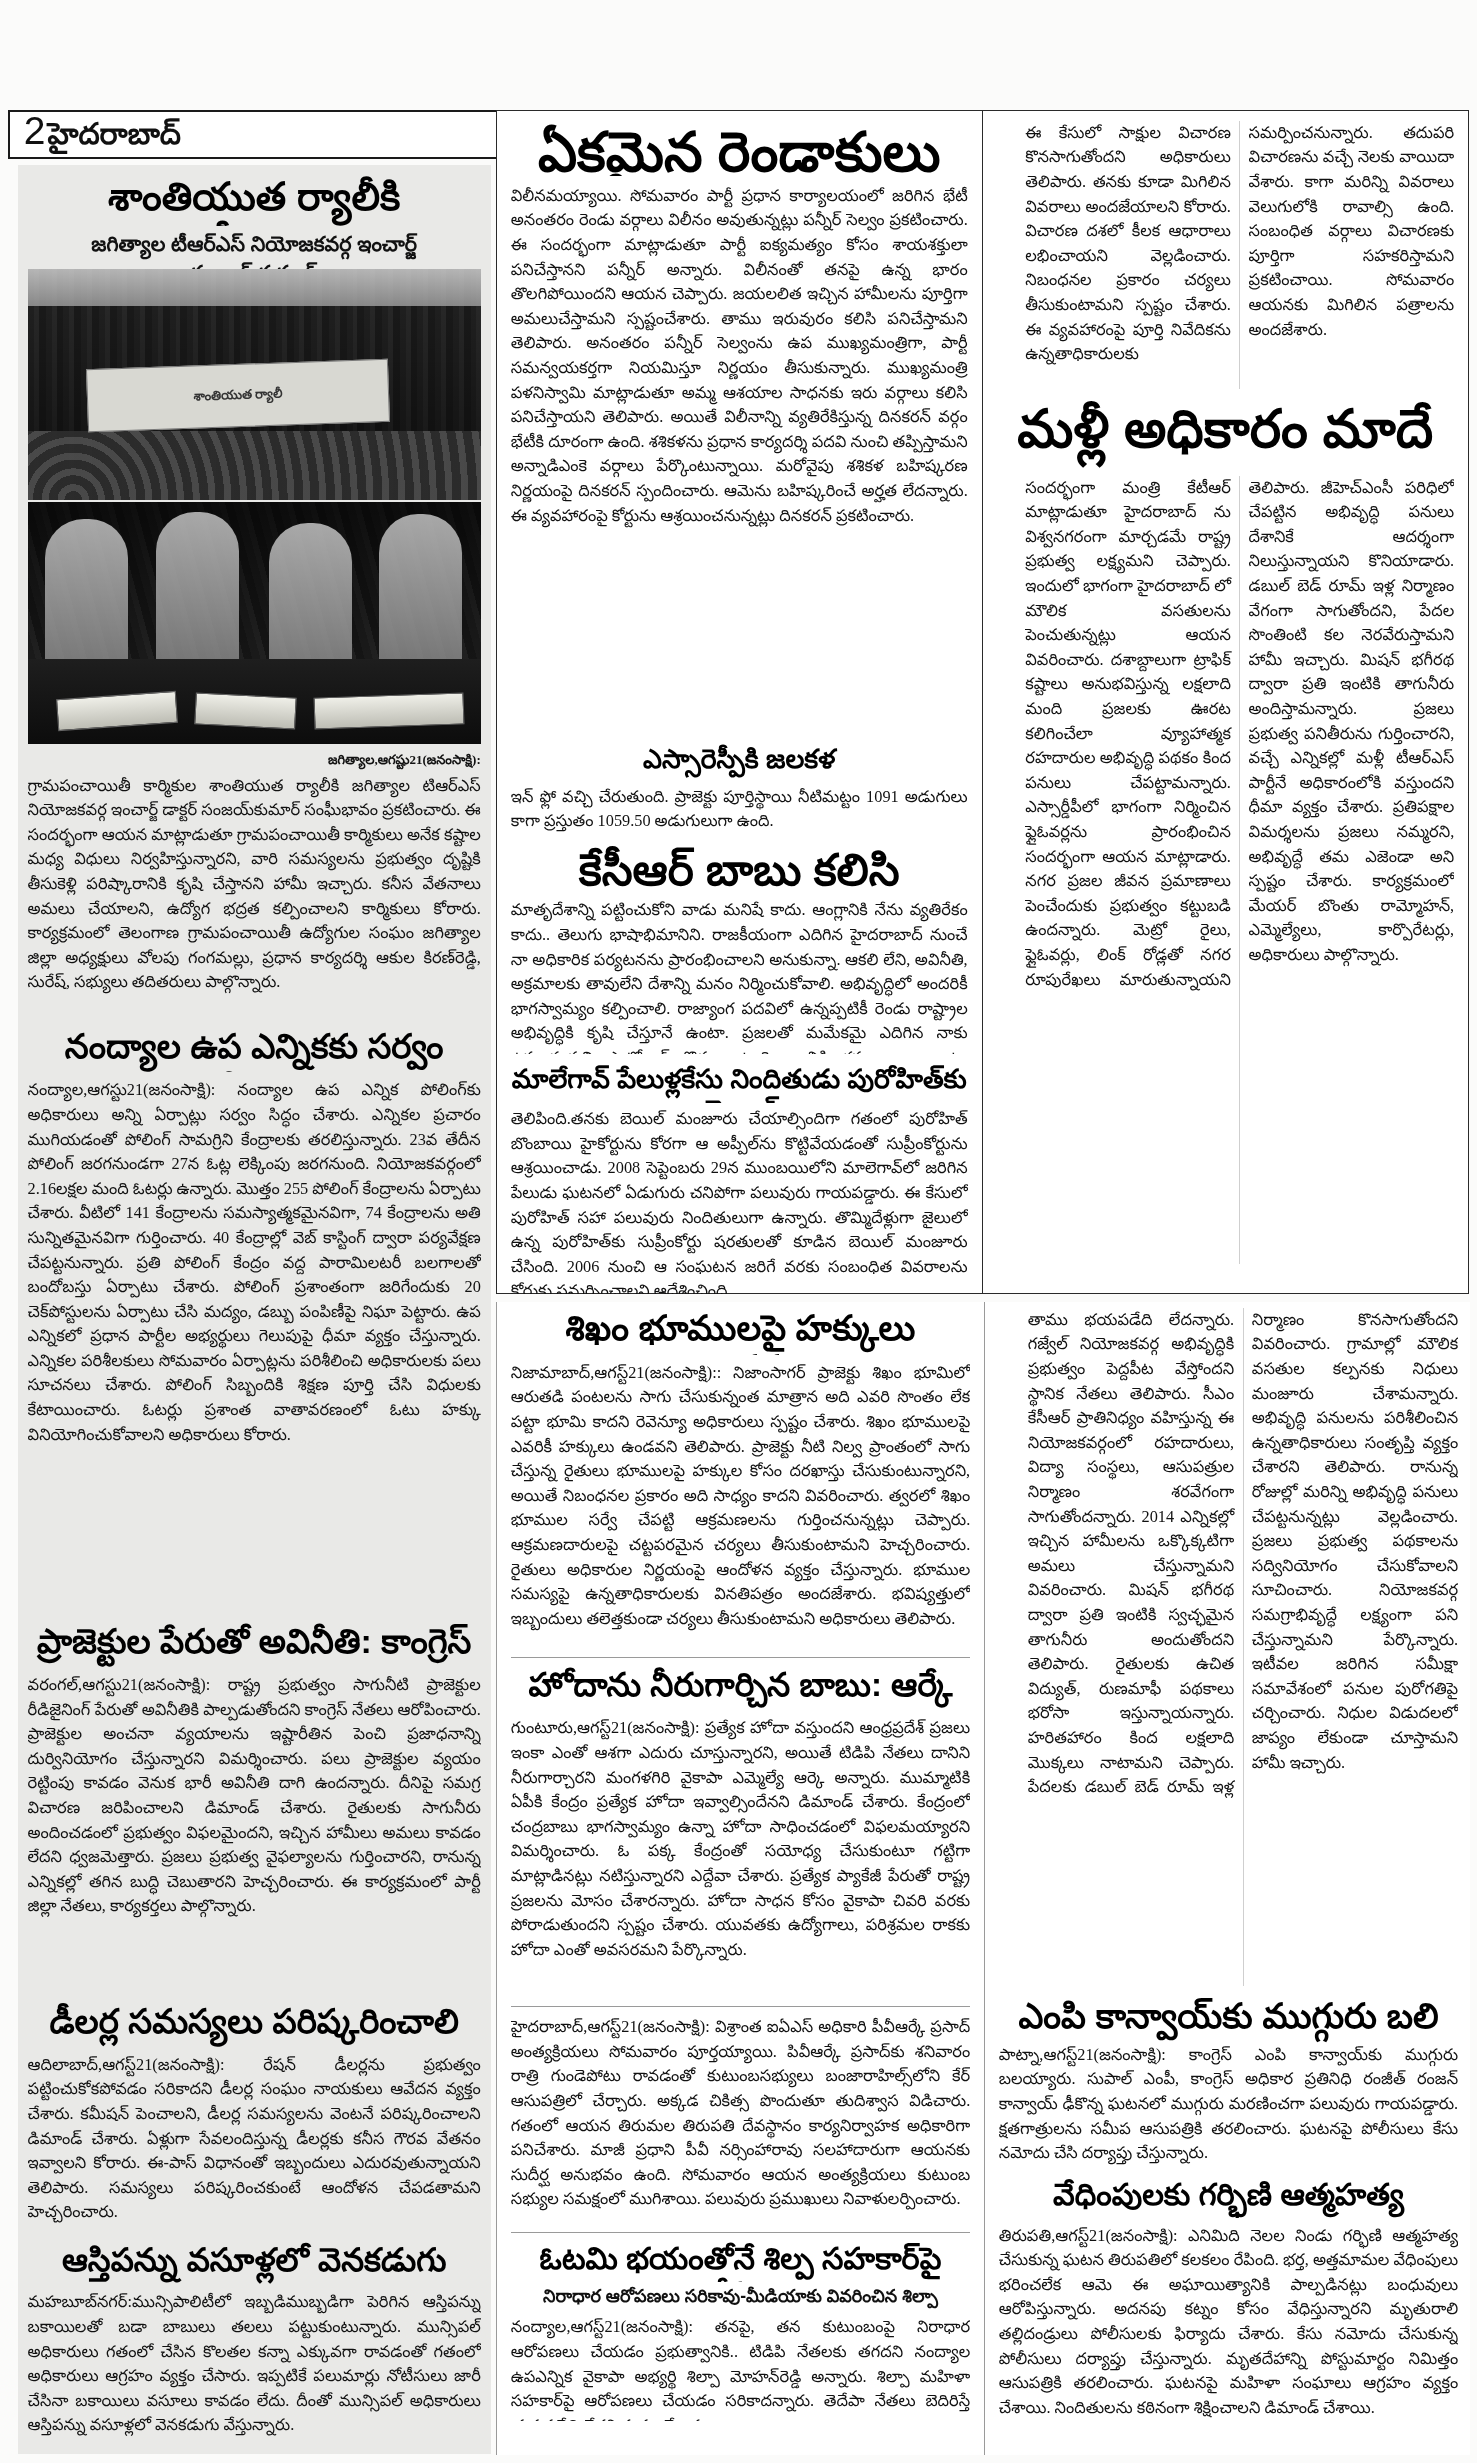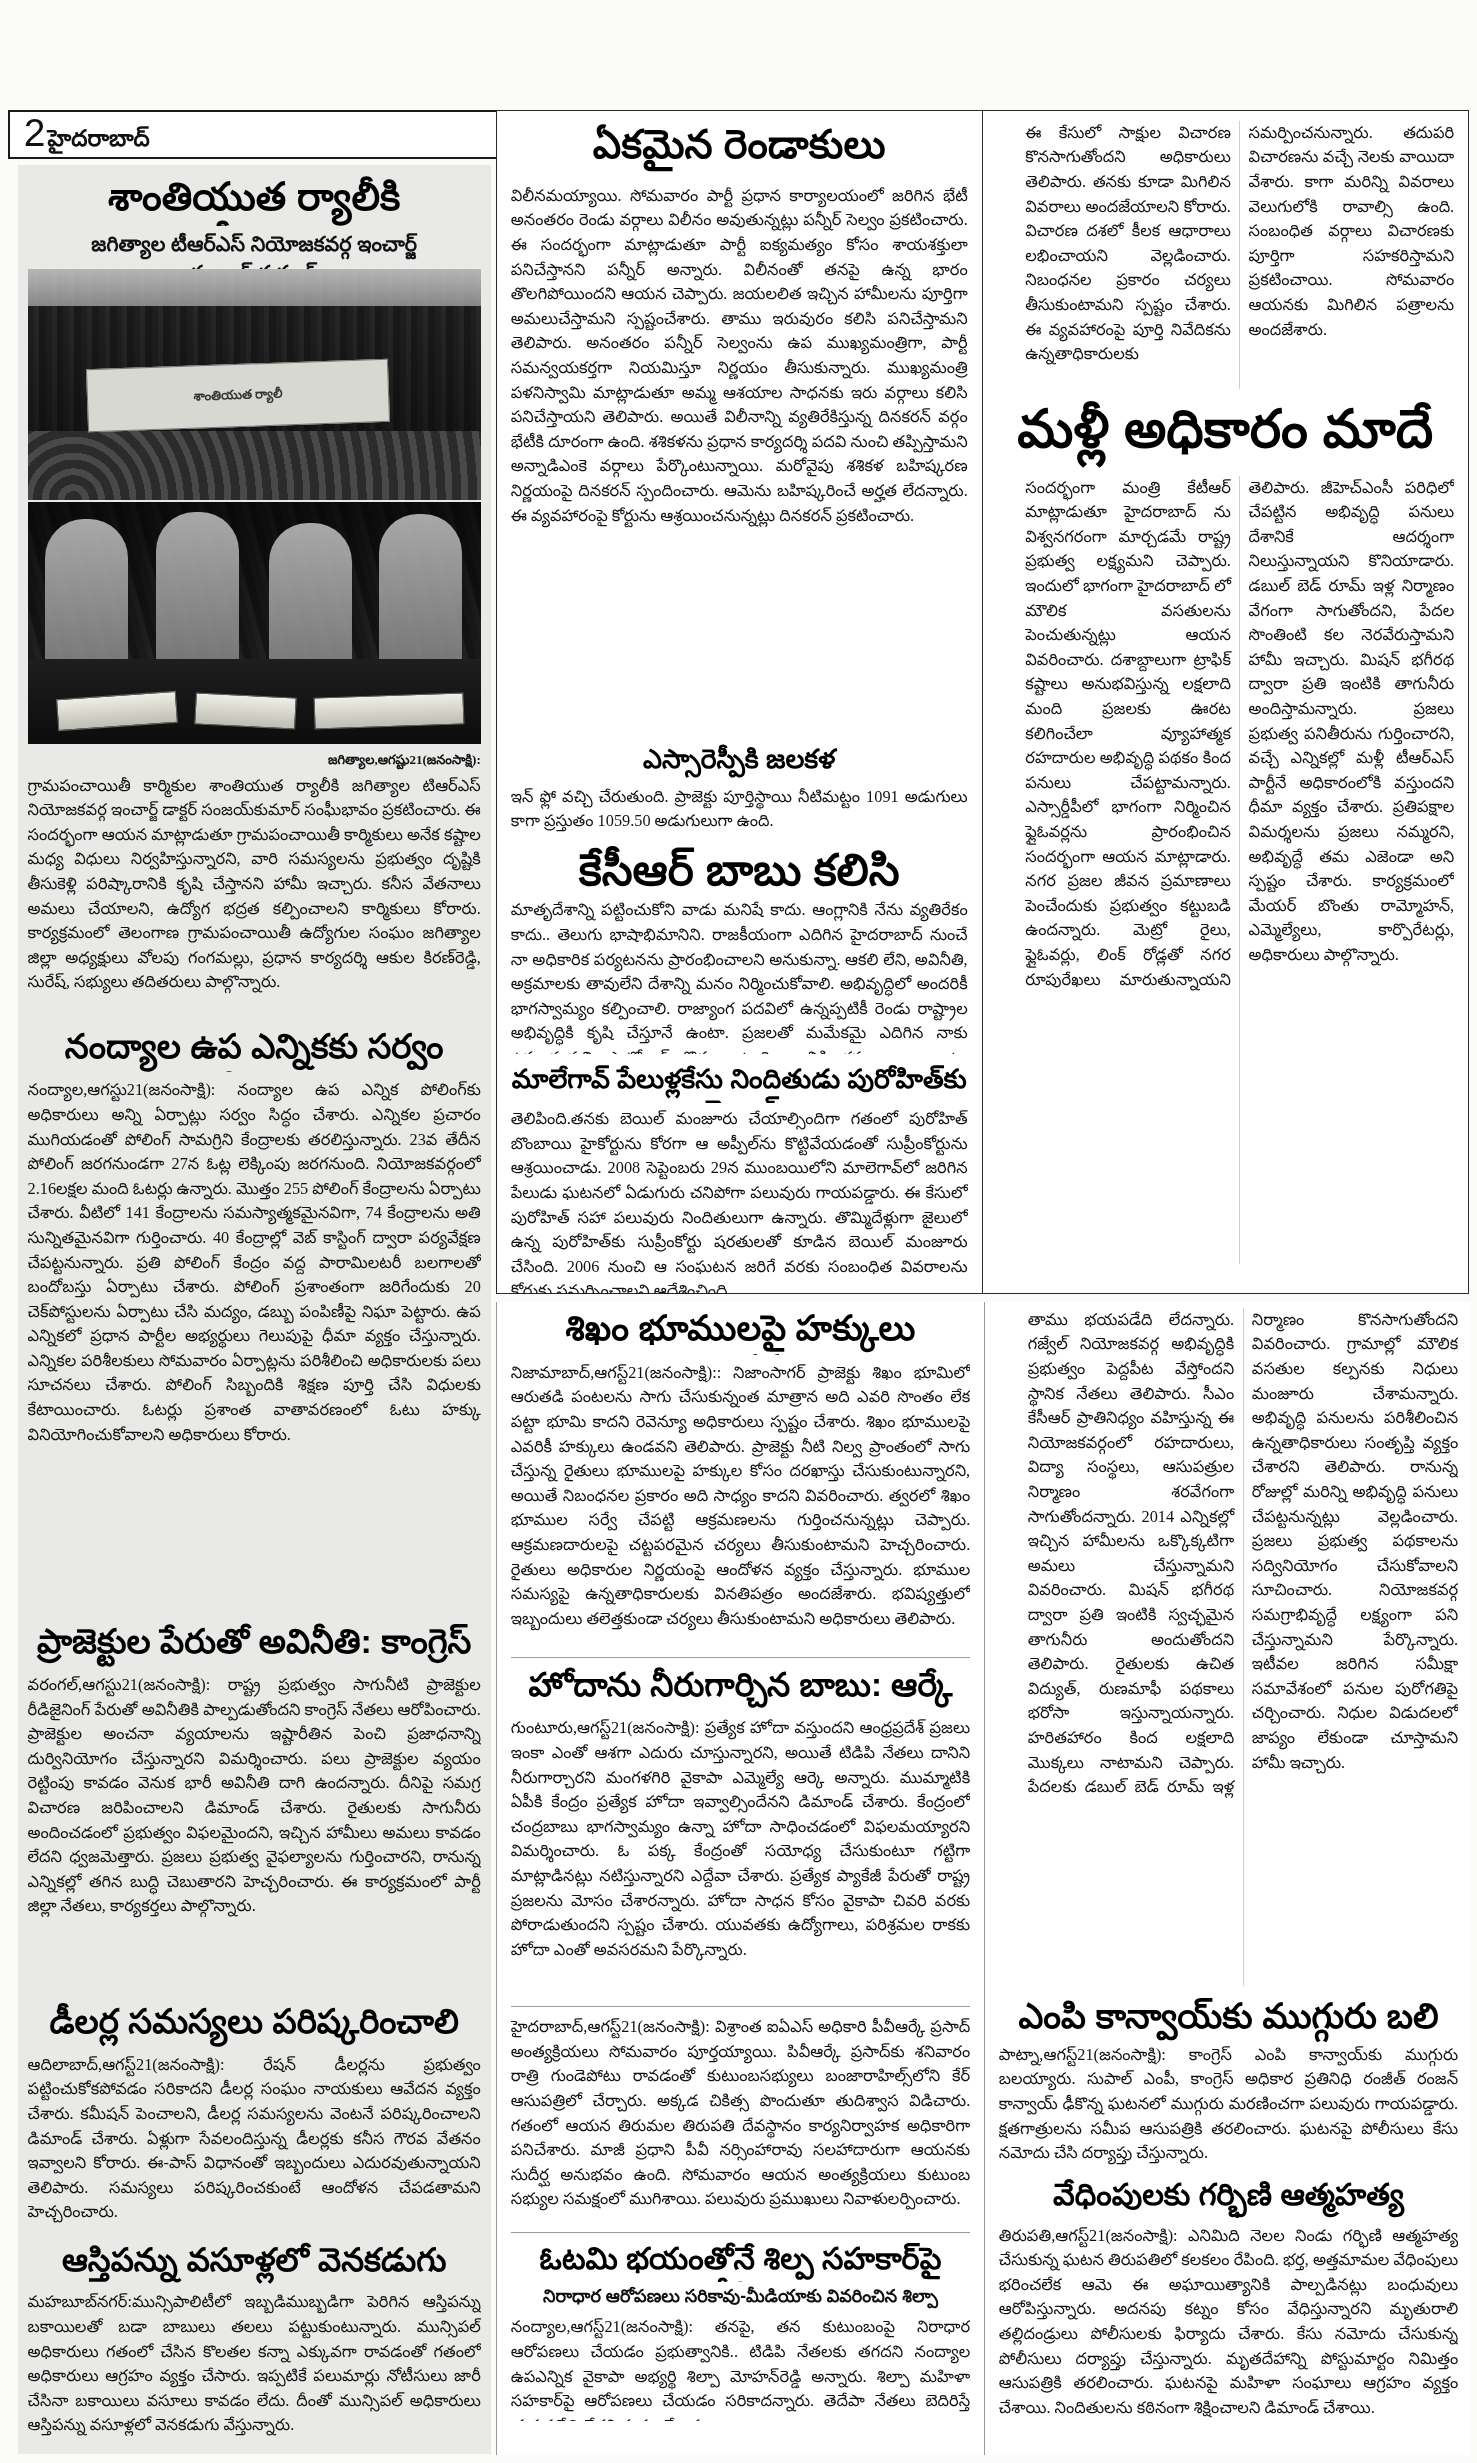--- a/index.html
+++ b/index.html
@@ -3,21 +3,21 @@
 <meta charset="utf-8">
 <style>
   html,body{margin:0;padding:0;background:#888;}
   .sheet{position:relative;width:1478px;height:2464px;background:#fbfbfa;margin:0 auto;overflow:hidden;
          font-family:"Liberation Serif",serif;color:#111;}
   
   .mast{position:absolute;left:7.9px;top:110px;width:1460px;height:49px;border:2px solid #1a1a1a;
         background:#fff;display:flex;align-items:center;justify-content:space-between;box-sizing:border-box;padding:0 13.8px;}
   .mast-left{display:flex;align-items:baseline;gap:2px;}
   .pageno{font-family:"Liberation Sans",sans-serif;font-size:39px;font-weight:300;line-height:39px;}
-  .edition{font-family:"Liberation Sans",sans-serif;font-size:23px;font-weight:bold;}
+  .edition{font-family:"Liberation Sans",sans-serif;font-size:30px;font-weight:bold;}
   .mast-center{display:flex;align-items:center;gap:7.9px;}
   .logo-ico{width:23.6px;height:29.6px;background:linear-gradient(135deg,#222 30%,#777 60%,#333 100%);
             clip-path:polygon(50% 0,100% 35%,80% 100%,20% 100%,0 35%);}
   .mast-title{font-family:"Liberation Sans",sans-serif;font-size:27.6px;font-weight:bold;letter-spacing:1px;
               text-shadow:1px 1px 0 #999;}
   .mast-date{font-family:"Liberation Sans",sans-serif;font-size:22.7px;font-weight:bold;}
   
   .hl{font-family:"Liberation Sans",sans-serif;font-weight:bold;text-align:center;line-height:1.15;
       color:#000;overflow:hidden;}
   .sub{font-family:"Liberation Sans",sans-serif;font-weight:bold;text-align:center;overflow:hidden;}
@@ -107,21 +107,21 @@
     <div class="hl" style="font-size:34px;height:45px;margin-top:11.8px;">డీలర్ల సమస్యలు పరిష్కరించాలి</div>
     <div class="bt" style="height:177px;margin-top:5.9px;">ఆదిలాబాద్,ఆగస్ట్21(జనంసాక్షి): రేషన్ డీలర్లను ప్రభుత్వం పట్టించుకోకపోవడం సరికాదని డీలర్ల సంఘం నాయకులు ఆవేదన వ్యక్తం చేశారు. కమీషన్ పెంచాలని, డీలర్ల సమస్యలను వెంటనే పరిష్కరించాలని డిమాండ్ చేశారు. ఏళ్లుగా సేవలందిస్తున్న డీలర్లకు కనీస గౌరవ వేతనం ఇవ్వాలని కోరారు. ఈ-పాస్ విధానంతో ఇబ్బందులు ఎదురవుతున్నాయని తెలిపారు. సమస్యలు పరిష్కరించకుంటే ఆందోళన చేపడతామని హెచ్చరించారు.</div>
 
     <div class="hl" style="font-size:32.5px;height:43px;margin-top:11.8px;">ఆస్తిపన్ను వసూళ్లలో వెనకడుగు</div>
     <div class="bt" style="height:167px;margin-top:5.9px;">మహబూబ్‌నగర్:మున్సిపాలిటీలో ఇబ్బడిముబ్బడిగా పెరిగిన ఆస్తిపన్ను బకాయిలతో బడా బాబులు తలలు పట్టుకుంటున్నారు. మున్సిపల్ అధికారులు గతంలో చేసిన కొలతల కన్నా ఎక్కువగా రావడంతో గతంలో అధికారులు ఆగ్రహం వ్యక్తం చేసారు. ఇప్పటికే పలుమార్లు నోటీసులు జారీ చేసినా బకాయిలు వసూలు కావడం లేదు. దీంతో మున్సిపల్ అధికారులు ఆస్తిపన్ను వసూళ్లలో వెనకడుగు వేస్తున్నారు.</div>
   </div>
 
   <div class="boxTop">
 
     <div class="mtCol">
-      <div class="hl" style="font-size:40px;height:55px;">ఏకమైన రెండాకులు</div>
+      <div class="hl" style="font-size:55px;height:55px;">ఏకమైన రెండాకులు</div>
       <div class="bt" style="height:552px;margin-top:7.9px;">విలీనమయ్యాయి. సోమవారం పార్టీ ప్రధాన కార్యాలయంలో జరిగిన భేటీ అనంతరం రెండు వర్గాలు విలీనం అవుతున్నట్లు పన్నీర్ సెల్వం ప్రకటించారు. ఈ సందర్భంగా మాట్లాడుతూ పార్టీ ఐక్యమత్యం కోసం శాయశక్తులా పనిచేస్తానని పన్నీర్ అన్నారు. విలీనంతో తనపై ఉన్న భారం తొలగిపోయిందని ఆయన చెప్పారు. జయలలిత ఇచ్చిన హామీలను పూర్తిగా అమలుచేస్తామని స్పష్టంచేశారు. తాము ఇరువురం కలిసి పనిచేస్తామని తెలిపారు. అనంతరం పన్నీర్ సెల్వంను ఉప ముఖ్యమంత్రిగా, పార్టీ సమన్వయకర్తగా నియమిస్తూ నిర్ణయం తీసుకున్నారు. ముఖ్యమంత్రి పళనిస్వామి మాట్లాడుతూ అమ్మ ఆశయాల సాధనకు ఇరు వర్గాలు కలిసి పనిచేస్తాయని తెలిపారు. అయితే విలీనాన్ని వ్యతిరేకిస్తున్న దినకరన్ వర్గం భేటీకి దూరంగా ఉంది. శశికళను ప్రధాన కార్యదర్శి పదవి నుంచి తప్పిస్తామని అన్నాడిఎంకె వర్గాలు పేర్కొంటున్నాయి. మరోవైపు శశికళ బహిష్కరణ నిర్ణయంపై దినకరన్ స్పందించారు. ఆమెను బహిష్కరించే అర్హత లేదన్నారు. ఈ వ్యవహారంపై కోర్టును ఆశ్రయించనున్నట్లు దినకరన్ ప్రకటించారు.</div>
 
       <div class="hl" style="font-size:26.6px;height:37px;margin-top:7.9px;">ఎస్సారెస్పీకి జలకళ</div>
       <div class="bt" style="height:53px;margin-top:3.9px;">ఇన్ ఫ్లో వచ్చి చేరుతుంది. ప్రాజెక్టు పూర్తిస్థాయి నీటిమట్టం 1091 అడుగులు కాగా ప్రస్తుతం 1059.50 అడుగులుగా ఉంది.</div>
 
       <div class="hl" style="font-size:44px;height:47px;margin-top:7.9px;">కేసీఆర్ బాబు కలిసి పనిచేయాలి</div>
       <div class="bt" style="height:156px;margin-top:5.9px;">మాతృదేశాన్ని పట్టించుకోని వాడు మనిషే కాదు. ఆంగ్లానికి నేను వ్యతిరేకం కాదు.. తెలుగు భాషాభిమానిని. రాజకీయంగా ఎదిగిన హైదరాబాద్ నుంచే నా అధికారిక పర్యటనను ప్రారంభించాలని అనుకున్నా. ఆకలి లేని, అవినీతి, అక్రమాలకు తావులేని దేశాన్ని మనం నిర్మించుకోవాలి. అభివృద్ధిలో అందరికీ భాగస్వామ్యం కల్పించాలి. రాజ్యాంగ పదవిలో ఉన్నప్పటికీ రెండు రాష్ట్రాల అభివృద్ధికి కృషి చేస్తూనే ఉంటా. ప్రజలతో మమేకమై ఎదిగిన నాకు ఉపరాష్ట్రపతి ప్రొటోకాల్ కొత్తగా ఉంది. దానికి క్రమంగా అలవాటు పడుతున్నా అని వెంకయ్యనాయుడు పేర్కొన్నారు.</div>
 
       <div class="hl" style="font-size:26.6px;height:39px;margin-top:9.9px;">మాలేగావ్ పేలుళ్లకేసు నిందితుడు పురోహిత్‌కు బెయిల్</div>
       <div class="bt" style="height:187px;margin-top:3.9px;">తెలిపింది.తనకు బెయిల్ మంజూరు చేయాల్సిందిగా గతంలో పురోహిత్ బొంబాయి హైకోర్టును కోరగా ఆ అప్పీల్‌ను కొట్టివేయడంతో సుప్రీంకోర్టును ఆశ్రయించాడు. 2008 సెప్టెంబరు 29న ముంబయిలోని మాలెగావ్‌లో జరిగిన పేలుడు ఘటనలో ఏడుగురు చనిపోగా పలువురు గాయపడ్డారు. ఈ కేసులో పురోహిత్ సహా పలువురు నిందితులుగా ఉన్నారు. తొమ్మిదేళ్లుగా జైలులో ఉన్న పురోహిత్‌కు సుప్రీంకోర్టు షరతులతో కూడిన బెయిల్ మంజూరు చేసింది. 2006 నుంచి ఆ సంఘటన జరిగే వరకు సంబంధిత వివరాలను కోర్టుకు సమర్పించాలని ఆదేశించింది.</div>

